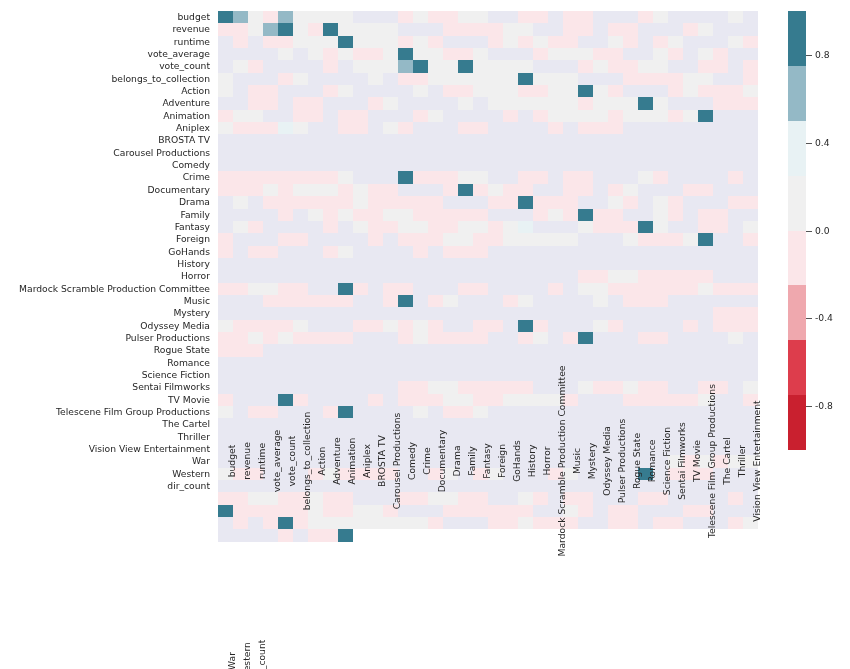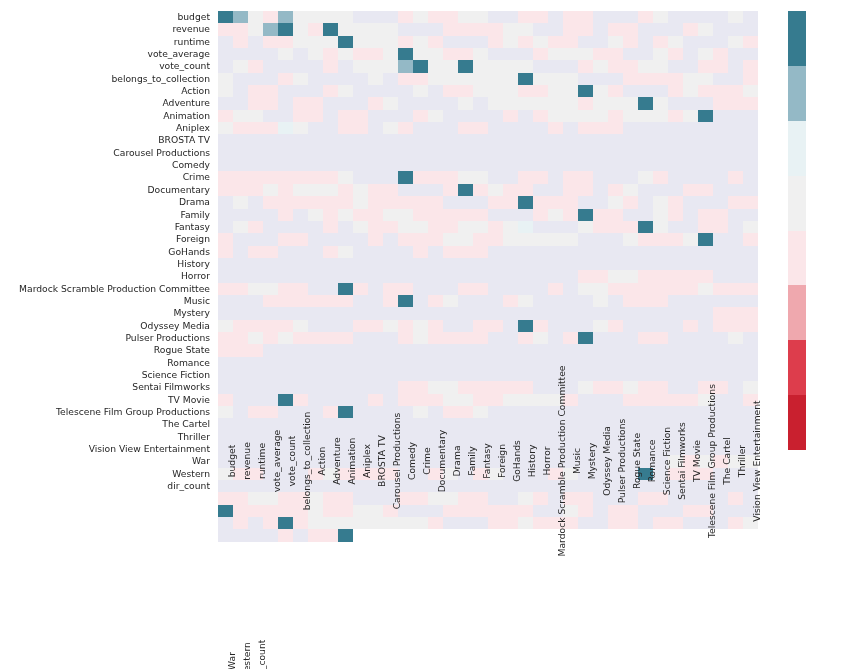--- a/index.html
+++ b/index.html
@@ -1736,14 +1736,21 @@
   <div id="cbar">
       <div class="cband" style="height: 54.875px; background: rgb(54, 123, 143);"></div>
       <div class="cband" style="height: 54.875px; background: rgb(148, 185, 198);"></div>
       <div class="cband" style="height: 54.875px; background: rgb(232, 242, 244);"></div>
       <div class="cband" style="height: 54.875px; background: rgb(240, 240, 240);"></div>
       <div class="cband" style="height: 54.875px; background: rgb(251, 230, 233);"></div>
       <div class="cband" style="height: 54.875px; background: rgb(239, 168, 174);"></div>
       <div class="cband" style="height: 54.875px; background: rgb(221, 61, 76);"></div>
       <div class="cband" style="height: 54.875px; background: rgb(201, 32, 47);"></div>
     </div>
+  <div id="cbticks">
+      <div class="cbtick" style="top: 49.9px;"><i></i><span>0.8</span></div>
+      <div class="cbtick" style="top: 137.7px;"><i></i><span>0.4</span></div>
+      <div class="cbtick" style="top: 225.5px;"><i></i><span>0.0</span></div>
+      <div class="cbtick" style="top: 313.3px;"><i></i><span>-0.4</span></div>
+      <div class="cbtick" style="top: 401.1px;"><i></i><span>-0.8</span></div>
+    </div>
 
 </div>
 
 </body></html>

